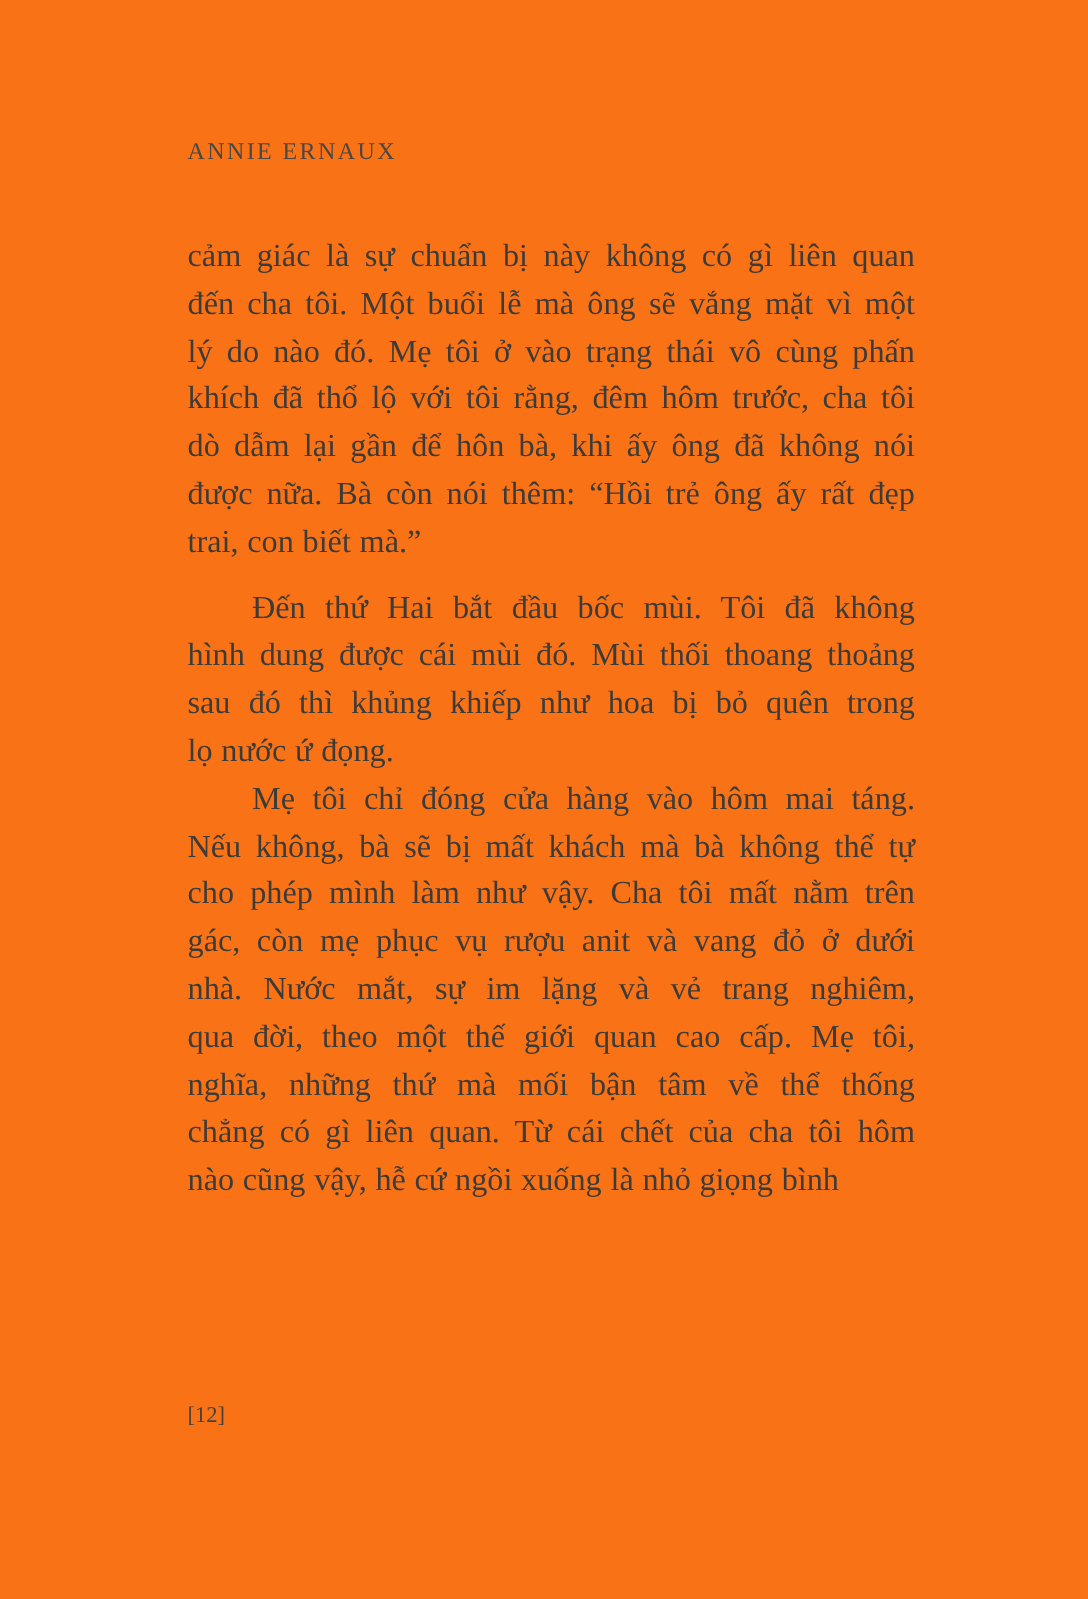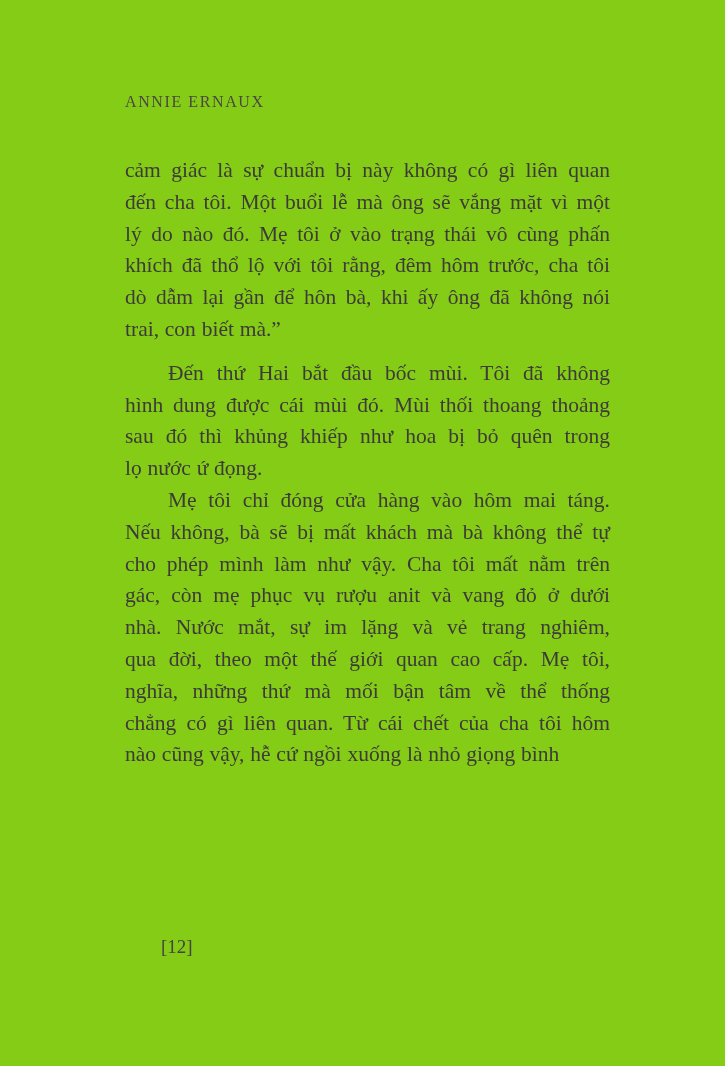--- a/index.html
+++ b/index.html
@@ -5,21 +5,21 @@
   html, body {
     margin: 0;
     padding: 0;
     background: #e8e6e2;
   }
   .page {
     position: relative;
     width: 725px;
     height: 1066px;
     margin: 0 auto;
-    background: #84cc16;
+    background: #f97316;
     overflow: hidden;
     font-family: "Liberation Serif", "DejaVu Serif", serif;
   }
   .running-header {
     position: absolute;
     left: 125px;
     top: 93px;
     font-size: 16px;
     letter-spacing: 1.6px;
     color: #4a4744;
@@ -44,38 +44,38 @@
   }
   .line.last {
     text-align-last: left;
     -moz-text-align-last: left;
   }
   .line.indent { text-indent: 43px; }
   .page-number {
     position: absolute;
     left: 125px;
     top: 936px;
-    font-size: 19px;
+    font-size: 15px;
     color: #45423f;
-    margin-left: 36px;
   }
 </style>
 </head>
 <body>
 
 <div class="page">
   <div class="running-header">ANNIE ERNAUX</div>
 
   <div class="body-text">
       <div class="para">
         <div class="line">cảm giác là sự chuẩn bị này không có gì liên quan</div>
         <div class="line">đến cha tôi. Một buổi lễ mà ông sẽ vắng mặt vì một</div>
         <div class="line">lý do nào đó. Mẹ tôi ở vào trạng thái vô cùng phấn</div>
         <div class="line">khích đã thổ lộ với tôi rằng, đêm hôm trước, cha tôi</div>
         <div class="line">dò dẫm lại gần để hôn bà, khi ấy ông đã không nói</div>
+        <div class="line">được nữa. Bà còn nói thêm: “Hồi trẻ ông ấy rất đẹp</div>
         <div class="line last">trai, con biết mà.”</div>
       </div>
       <div class="para space-before">
         <div class="line indent">Đến thứ Hai bắt đầu bốc mùi. Tôi đã không</div>
         <div class="line">hình dung được cái mùi đó. Mùi thối thoang thoảng</div>
         <div class="line">sau đó thì khủng khiếp như hoa bị bỏ quên trong</div>
         <div class="line last">lọ nước ứ đọng.</div>
       </div>
       <div class="para">
         <div class="line indent">Mẹ tôi chỉ đóng cửa hàng vào hôm mai táng.</div>

